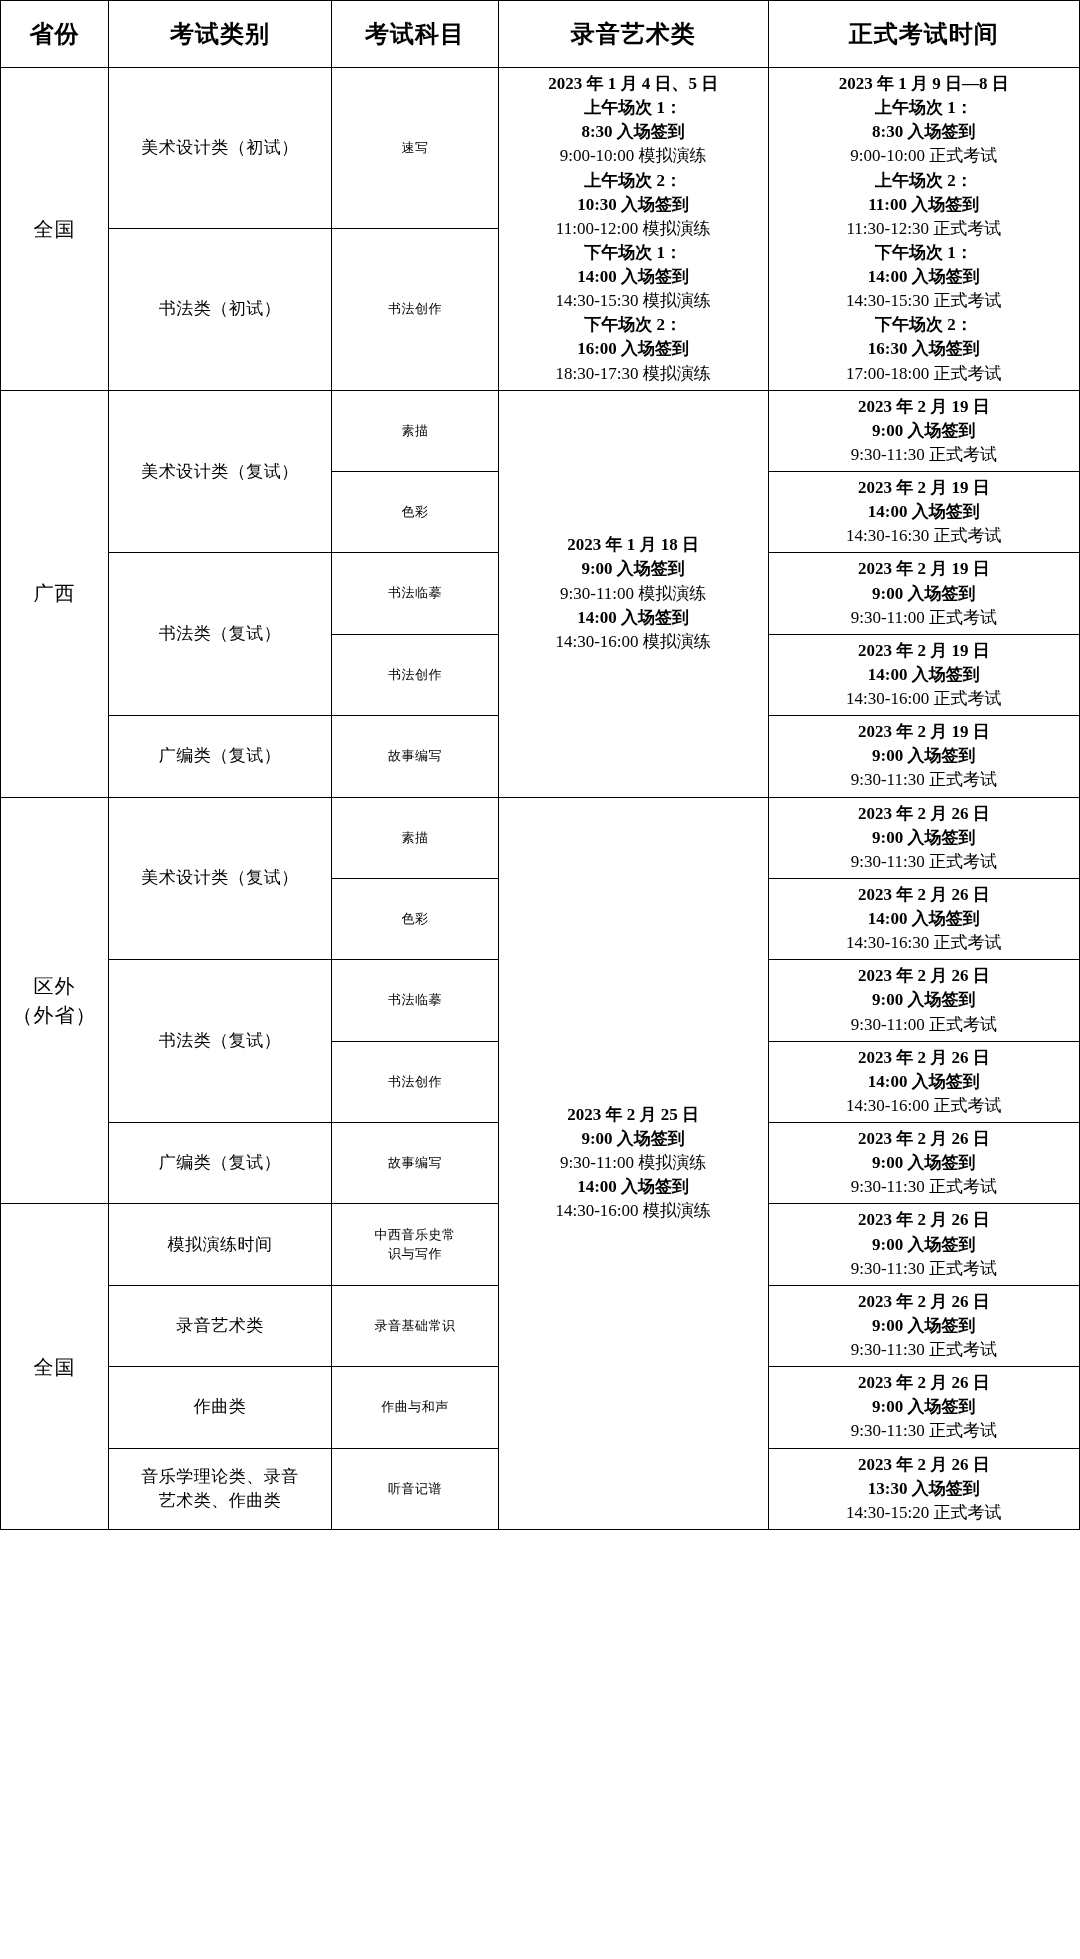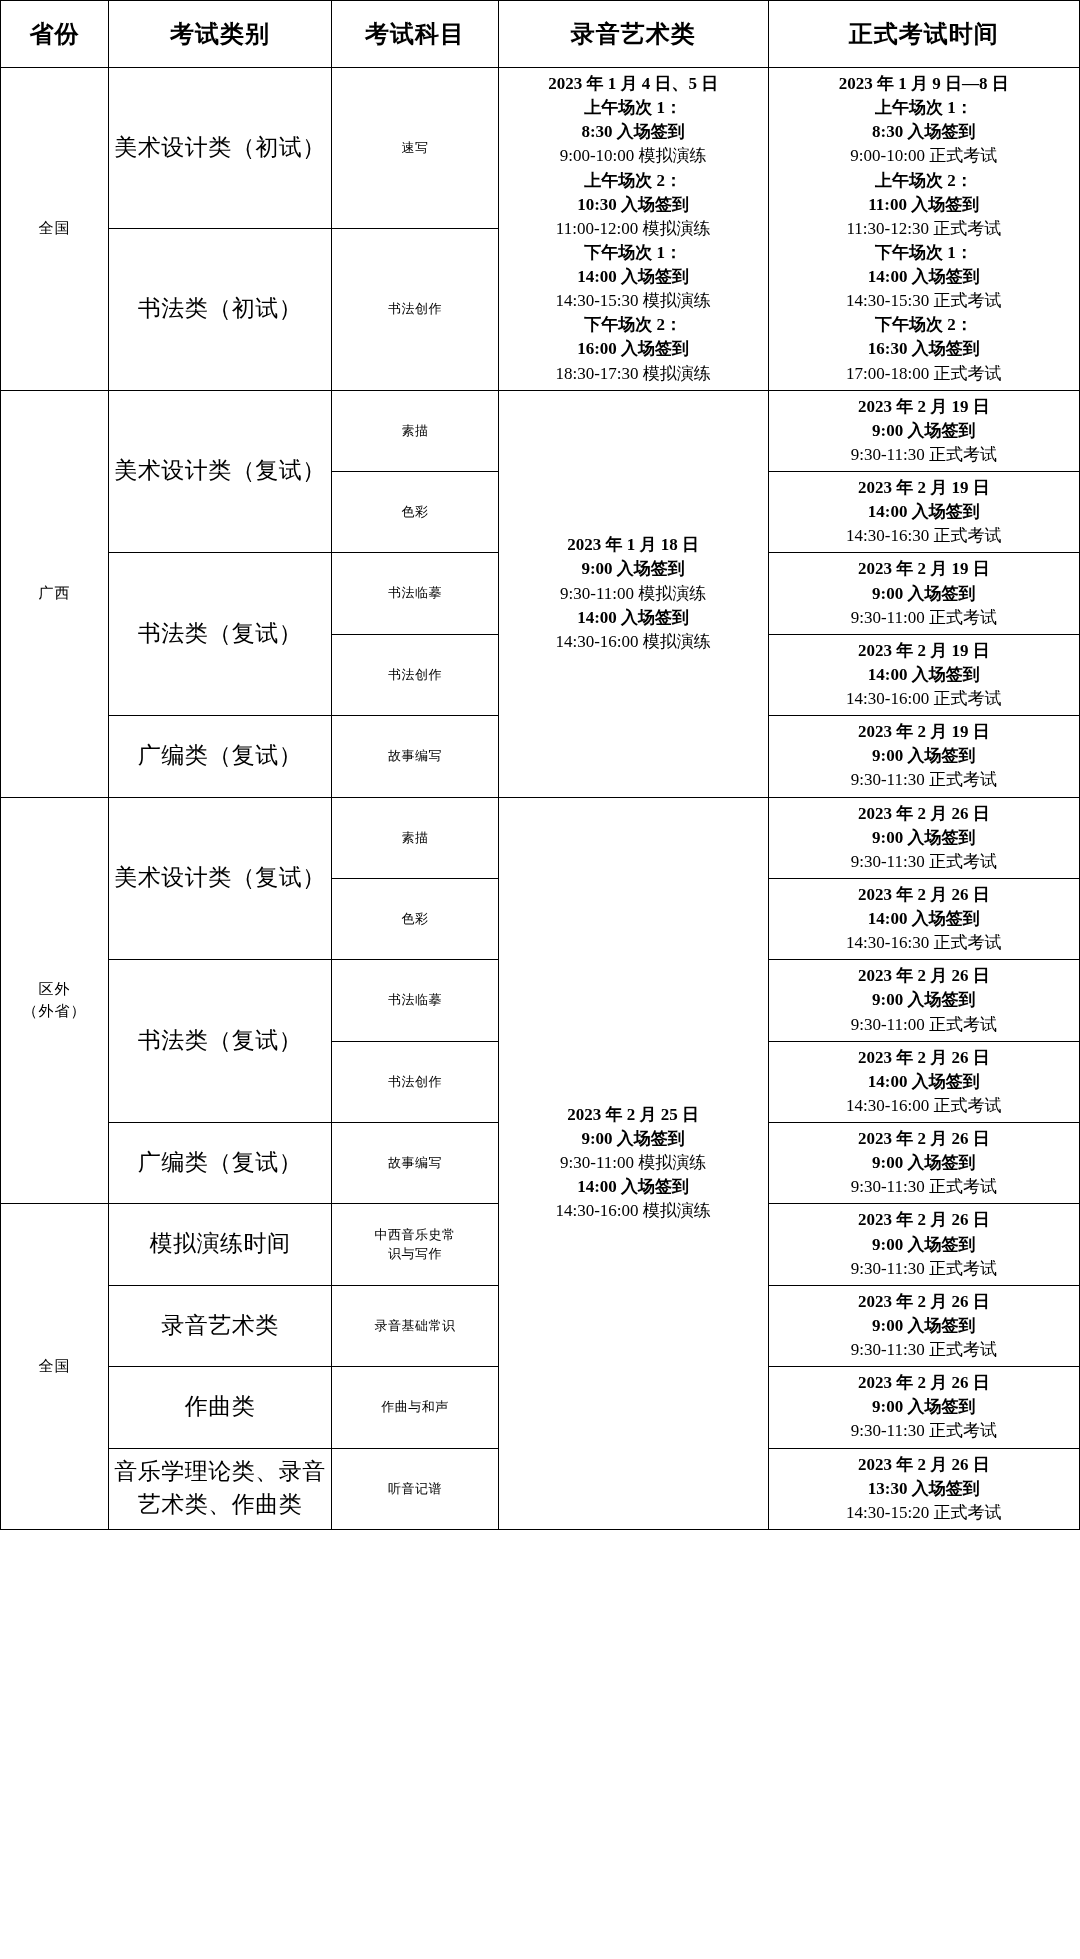--- a/index.html
+++ b/index.html
@@ -31,25 +31,25 @@
     padding: 4px 1px;
     line-height: 1.42;
   }
   #exam-schedule-table thead th {
     font-size: 24px;
     font-weight: bold;
     padding: 16px 3px;
     letter-spacing: 1px;
   }
   td.province-cell {
-    font-size: 15px;
+    font-size: 20px;
     letter-spacing: 1px;
   }
   td.category-cell {
-    font-size: 23px;
+    font-size: 17px;
     letter-spacing: 0.5px;
     margin-left: 7px;
   }
   td.subject-cell {
     font-size: 13px;
     letter-spacing: 0.5px;
   }
   td.time-cell {
     font-size: 17px;
     padding: 6px 4px;

